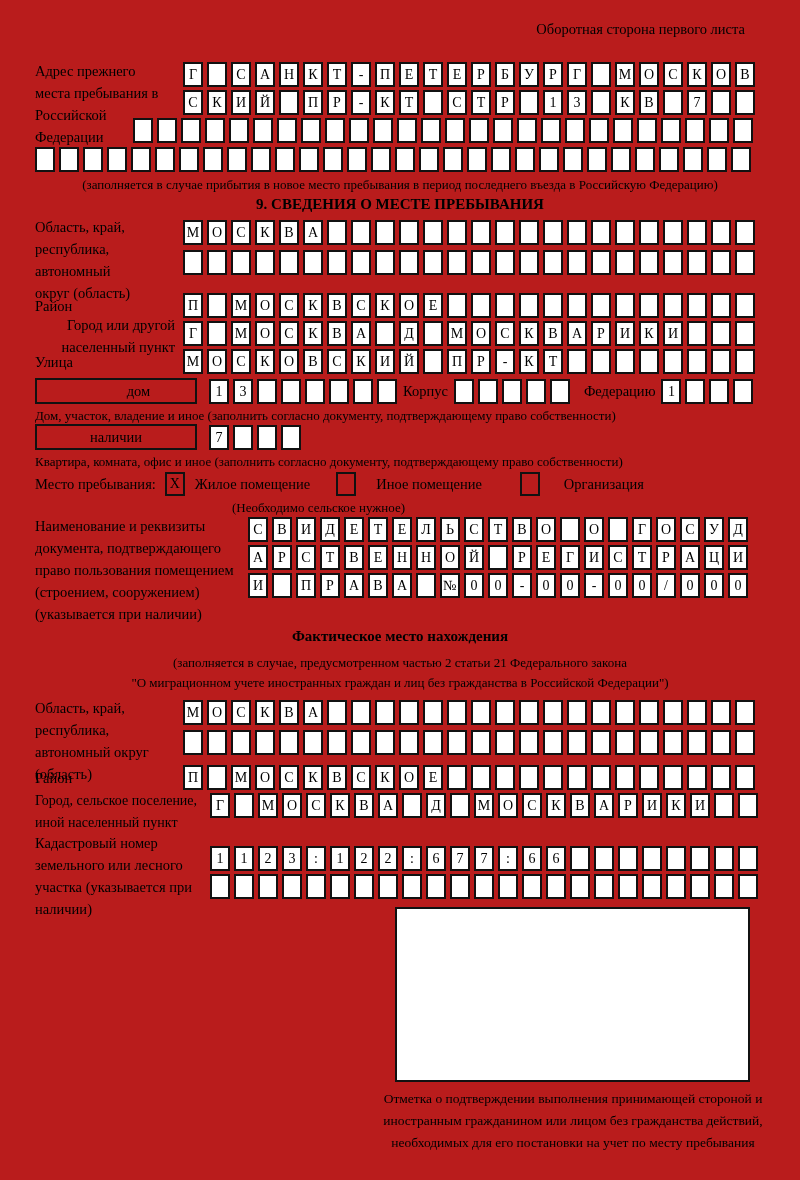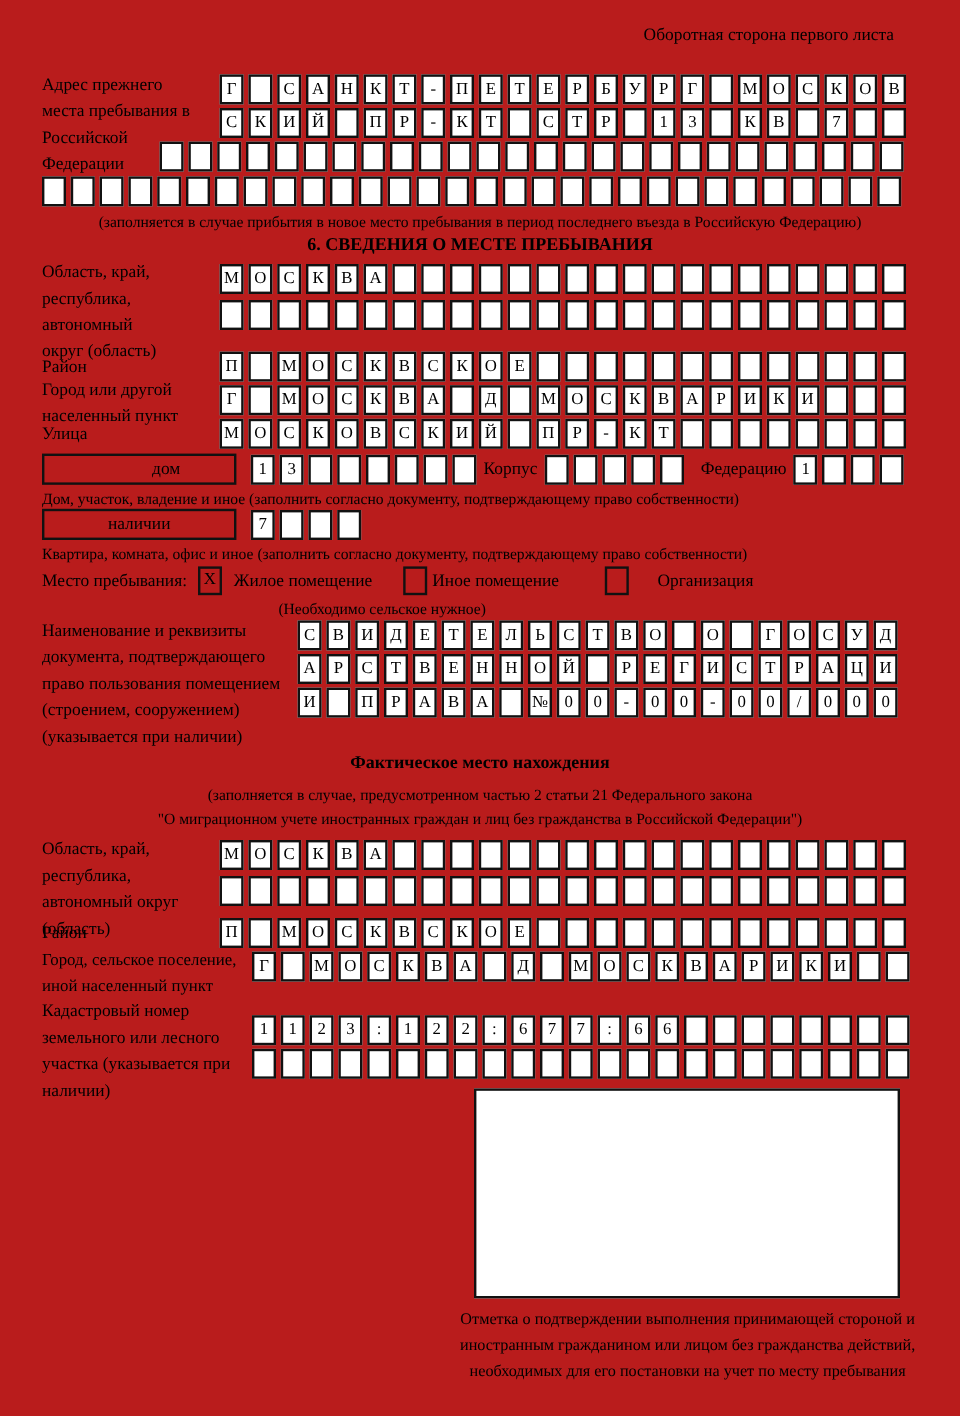--- a/index.html
+++ b/index.html
@@ -146,21 +146,21 @@
       <span class="cell"></span>
       <span class="cell"></span>
       <span class="cell"></span>
       <span class="cell"></span>
       <span class="cell"></span>
       <span class="cell"></span>
       <span class="cell"></span>
     </div>
   <div class="abs note ctr" style="left:0; top:175px; width:800px;">(заполняется в случае прибытия в новое место пребывания в период последнего въезда в Российскую Федерацию)</div>
 
-  <div class="abs hdr" style="left:0; top:196px; width:800px;">6. СВЕДЕНИЯ О МЕСТЕ ПРЕБЫВАНИЯ</div>
+  <div class="abs hdr" style="left:0; top:196px; width:800px;">9. СВЕДЕНИЯ О МЕСТЕ ПРЕБЫВАНИЯ</div>
 
   <div class="abs label" style="left:35px; top:216px; width:112px;">Область, край, республика, автономный округ (область)</div>
   <div class="abs cellrow" style="left:183px; top:220px;">
       <span class="cell">М</span>
       <span class="cell">О</span>
       <span class="cell">С</span>
       <span class="cell">К</span>
       <span class="cell">В</span>
       <span class="cell">А</span>
       <span class="cell"></span>
@@ -230,21 +230,21 @@
       <span class="cell"></span>
       <span class="cell"></span>
       <span class="cell"></span>
       <span class="cell"></span>
       <span class="cell"></span>
       <span class="cell"></span>
       <span class="cell"></span>
       <span class="cell"></span>
     </div>
 
-  <div class="abs label" style="left:35px; top:314px; width:140px;">Город или другой населенный пункт</div>
+  <div class="abs label" style="left:35px; top:314px; width:140px;text-align:right;">Город или другой населенный пункт</div>
   <div class="abs cellrow" style="left:183px; top:321px;">
       <span class="cell">Г</span>
       <span class="cell"></span>
       <span class="cell">М</span>
       <span class="cell">О</span>
       <span class="cell">С</span>
       <span class="cell">К</span>
       <span class="cell">В</span>
       <span class="cell">А</span>
       <span class="cell"></span>
@@ -332,21 +332,21 @@
         <span class="cell"></span>
       </div>
   </div>
   <div class="abs note" style="left:35px; top:452px;">Квартира, комната, офис и иное (заполнить согласно документу, подтверждающему право собственности)</div>
 
   <div class="abs stayrow" style="left:35px; top:472px;">
     <span>Место пребывания:</span>
     <span class="cb" style="margin-left:9px;">X</span>
     <span style="margin-left:10px;">Жилое помещение</span>
     <span class="cb" style="margin-left:26px;"></span>
-    <span style="margin-left:4px;">Иное помещение</span>
+    <span style="margin-left:20px;">Иное помещение</span>
     <span class="cb" style="margin-left:38px;"></span>
     <span style="margin-left:24px;">Организация</span>
   </div>
   <div class="abs note" style="left:232px; top:498px;">(Необходимо сельское нужное)</div>
 
   <div class="abs label" style="left:35px; top:515px; width:208px;">Наименование и реквизиты документа, подтверждающего право пользования помещением (строением, сооружением) (указывается при наличии)</div>
   <div class="abs cellrow" style="left:248px; top:517px;">
       <span class="cell">С</span>
       <span class="cell">В</span>
       <span class="cell">И</span>

